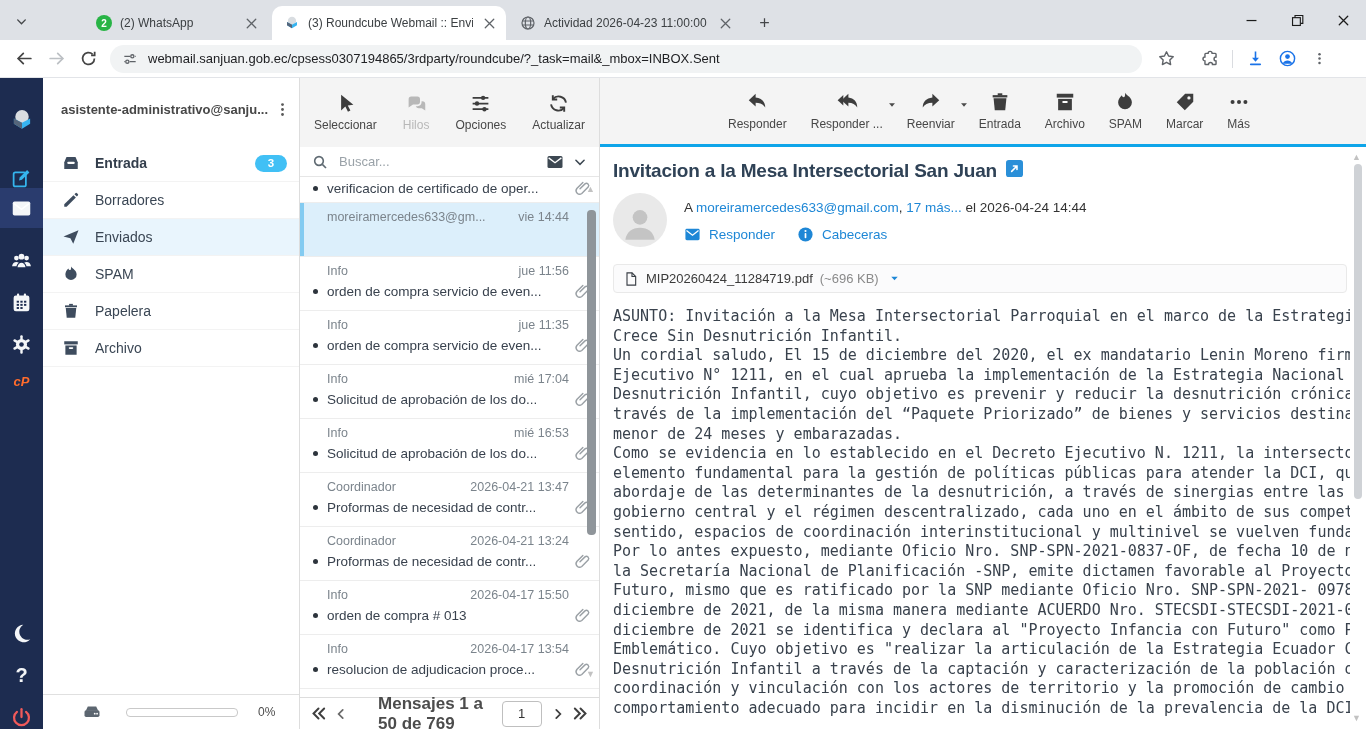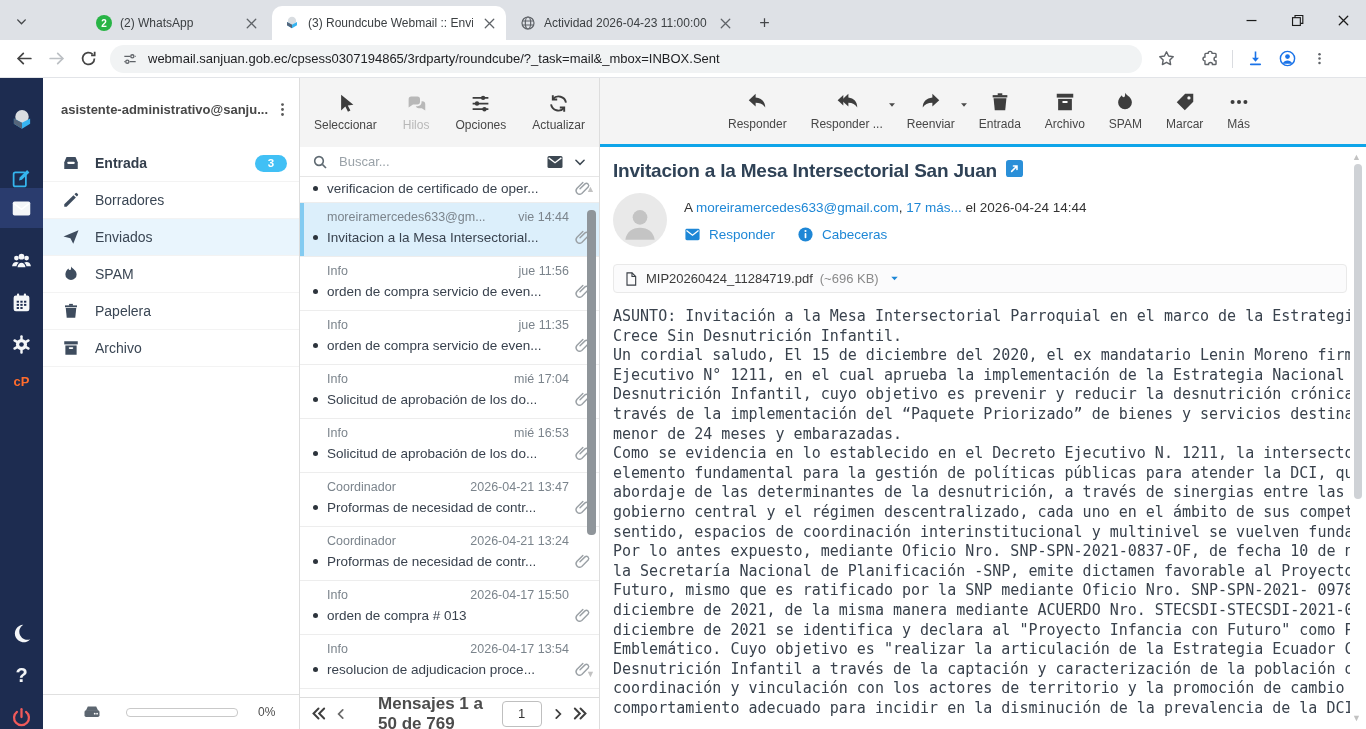--- a/index.html
+++ b/index.html
@@ -37,21 +37,21 @@
   .vsep{width:1px;height:18px;background:#dadce0;margin:0 6px;}
   .blue{color:#1a73e8 !important;}
 
   
   .content{position:absolute;top:78px;left:0;width:1366px;height:651px;display:flex;}
 
   .rail{position:relative;width:43px;height:651px;background:#1d2c50;flex:none;}
   .rail-item{position:absolute;left:0;width:43px;height:40px;display:flex;align-items:center;justify-content:center;color:#f4f6f8;}
   .rail-item.active-cell{background:#2a3c6e;}
   .rail-item .ic{width:21px;height:21px;}
-  .cp-txt{color:#ff6c2c;font-weight:bold;font-size:13px;}
+  .cp-txt{color:#ff6c2c;font-weight:bold;font-style:italic;font-size:13px;}
 
   .sidebar{position:relative;width:257px;height:651px;background:#fff;border-right:1px solid #ddd;box-sizing:border-box;flex:none;}
   .account{height:62px;display:flex;align-items:center;padding:0 8px 0 18px;box-sizing:border-box;}
   .account .name{flex:1;font-size:13px;font-weight:bold;color:#474747;white-space:nowrap;overflow:hidden;}
   .account .ic{width:17px;height:17px;color:#5a5a5a;}
   .folders{position:absolute;top:67px;left:0;right:0;}
   .folder{height:36px;display:flex;align-items:center;gap:15px;padding:0 12px 0 19px;border-bottom:1px solid #f3f3f3;color:#3a4654;font-size:14px;}
   .folder .ic{width:18px;height:18px;color:#3e4c5e;}
   .folder.selected{background:#e9f5fd;}
   .folder .flabel{flex:1;}
@@ -527,29 +527,20 @@
                   <path d="M8.5 12.5 15.5 5.5a3.2 3.2 0 0 1 4.5 4.5L11 19a5 5 0 0 1-7-7l8.5-8.5"></path>
                 </svg>
               </span>
             </div>
           </div>
           <div class="msg selected">
             <div class="l1">
               <span class="from">moreiramercedes633@gm...</span>
               <span class="mdate">vie 14:44</span>
             </div>
-            <div class="l2">
-              <span class="dot"></span>
-              <span class="subj">Invitacion a la Mesa Intersectorial...</span>
-              <span class="ic clip">
-                <svg viewBox="0 0 24 24" fill="none" stroke="currentColor" stroke-width="2" stroke-linecap="round">
-                  <path d="M8.5 12.5 15.5 5.5a3.2 3.2 0 0 1 4.5 4.5L11 19a5 5 0 0 1-7-7l8.5-8.5"></path>
-                </svg>
-              </span>
-            </div>
           </div>
           <div class="msg">
             <div class="l1">
               <span class="from">Info</span>
               <span class="mdate">jue 11:56</span>
             </div>
             <div class="l2">
               <span class="dot"></span>
               <span class="subj">orden de compra servicio de even...</span>
               <span class="ic clip">

